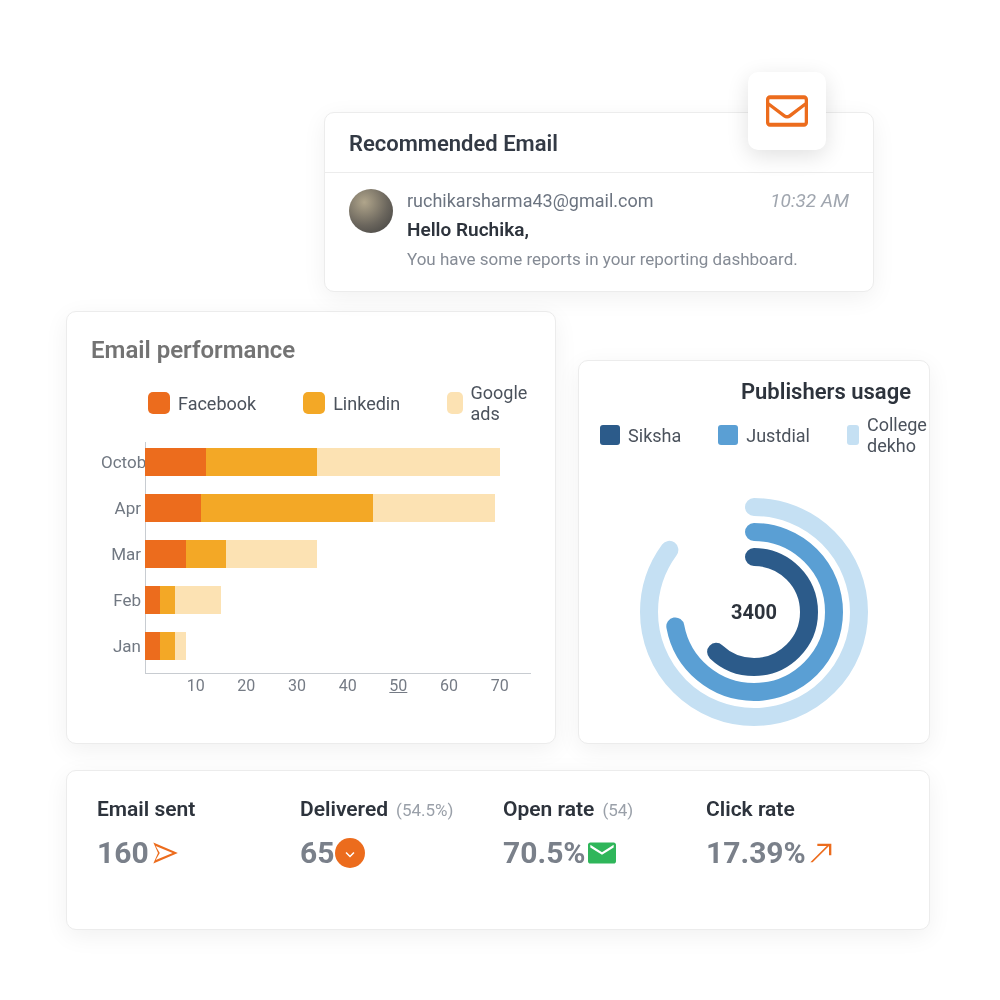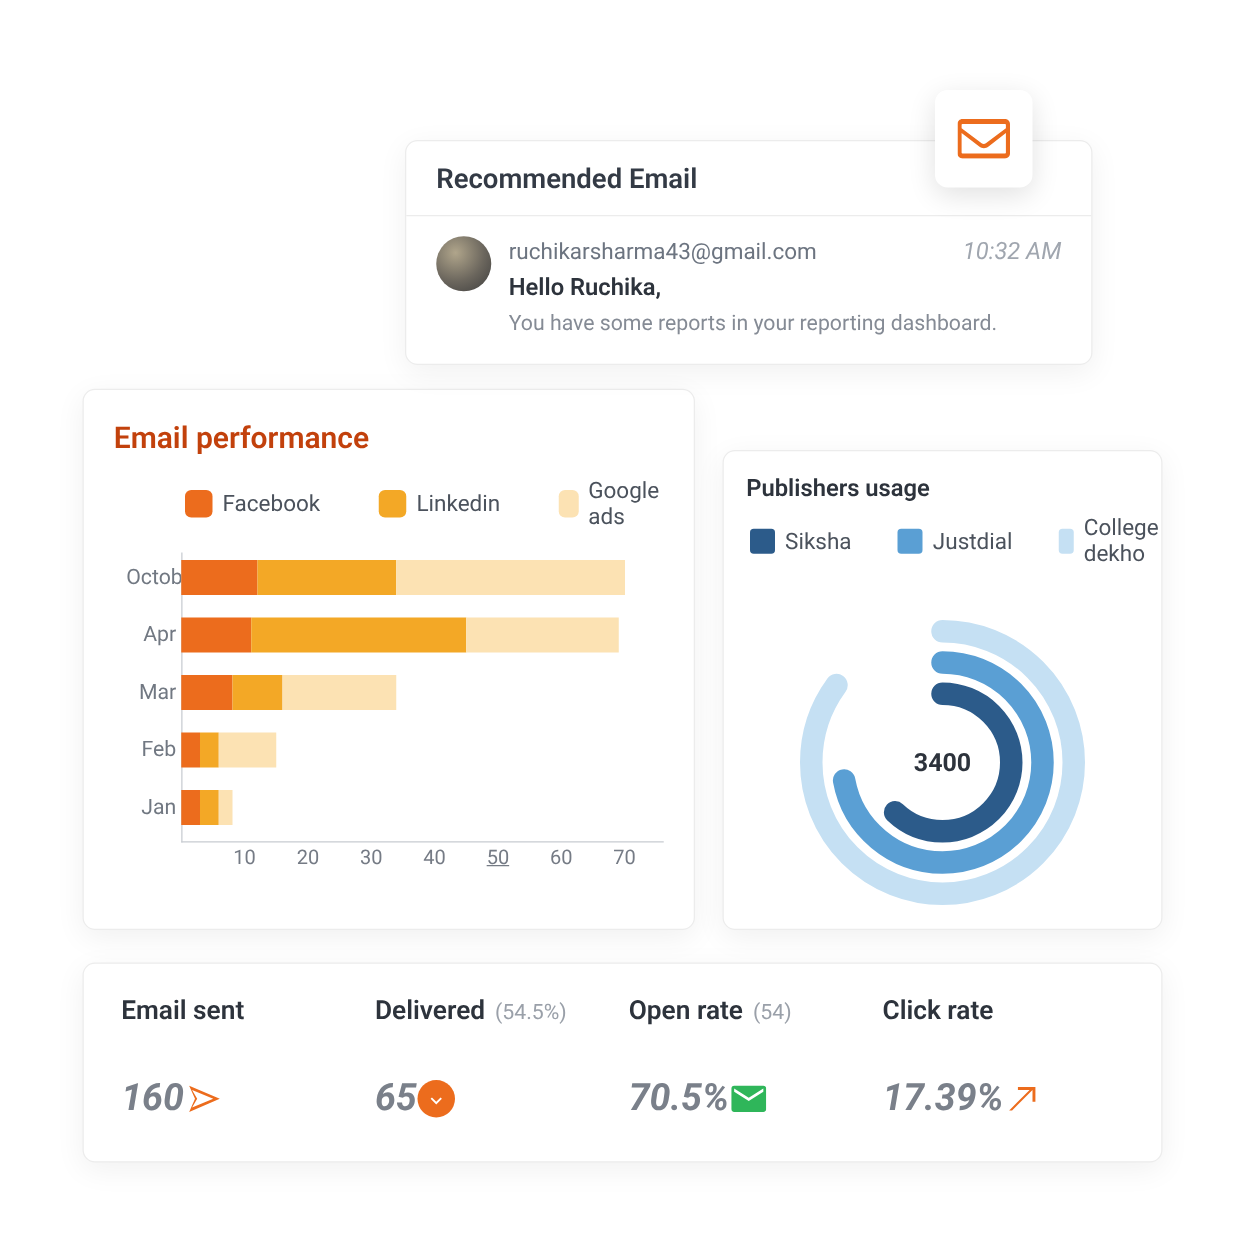--- a/index.html
+++ b/index.html
@@ -67,21 +67,21 @@
   
   .perf {
     position: absolute;
     left: 66px;
     top: 311px;
     width: 490px;
     height: 433px;
     padding: 24px 24px 20px 24px;
     z-index: 1;
   }
-  .perf-title { font-size: 24px; font-weight: 600; color: #c2410c; margin-bottom: 18px; }
+  .perf-title { font-size: 24px; font-weight: 600; color: #737373; margin-bottom: 18px; }
   .legend { display: flex; gap: 20px; align-items: center; margin-bottom: 18px; padding-left: 30px; }
   .legend-item { display: flex; align-items: center; gap: 8px; font-size: 18px; color: #4b525c; padding-left: 27px; }
   .sw { width: 22px; height: 22px; border-radius: 5px; }
   .sw-fb { background: #ec6c1d; }
   .sw-li { background: #f3a826; }
   .sw-ga { background: #fce2b3; }
 
   .bar-chart { position: relative; height: 280px; margin-left: 10px; }
   .bar-row { display: flex; align-items: center; height: 40px; margin-bottom: 6px; }
   .bar-label { width: 40px; text-align: right; font-size: 17px; color: #717882; margin-right: 4px; flex:none; }
@@ -97,21 +97,21 @@
   
   .pub {
     position: absolute;
     left: 578px;
     top: 360px;
     width: 352px;
     height: 384px;
     padding: 18px 18px 16px 18px;
     z-index: 2;
   }
-  .pub-title { text-align: left; font-size: 19px; font-weight: 600; color: #2d333c; margin-bottom: 10px; }
+  .pub-title { text-align: right; font-size: 22px; font-weight: 600; color: #2d333c; margin-bottom: 10px; }
   .pub-legend { display: flex; justify-content: center; gap: 10px; font-size: 17px; color: #4b525c; margin-bottom: 26px; }
   .psw { width: 20px; height: 20px; border-radius: 3px; }
   .psw1 { background: #2c5b8a; }
   .psw2 { background: #5a9fd4; }
   .psw3 { background: #c5e0f3; }
   .radial-wrap { display: flex; justify-content: center; align-items: center; }
   .radial { position: relative; width: 260px; height: 260px; }
   .radial svg { width: 100%; height: 100%; transform: rotate(-90deg); }
   .radial-center {
     position: absolute; inset: 0; display: flex; align-items: center; justify-content: center;
@@ -125,21 +125,21 @@
     top: 770px;
     width: 864px;
     height: 160px;
     display: flex;
     padding: 26px 30px 22px 30px;
     gap: 10px;
   }
   .stat { flex: 1; }
   .stat-label { font-size: 21px; font-weight: 600; color: #2d333c; display: flex; align-items: baseline; gap: 8px; }
   .stat-sub { font-size: 17px; font-weight: 400; color: #9aa0a9; }
-  .stat-val-row { display: flex; align-items: center; gap: 1px; margin-top: 40px; font-style: italic; }
+  .stat-val-row { display: flex; align-items: center; gap: 1px; margin-top: 14px; }
   .stat-val { font-size: 30px; font-weight: 700; color: #7a808a; }
   .stat-icon { width: 30px; height: 30px; display: inline-flex; align-items: center; justify-content: center; }
   .circle-icon { width: 30px; height: 30px; border-radius: 50%; display:flex; align-items:center; justify-content:center; }
 </style>
 </head>
 <body>
 
 <div class="env-badge">
   <span class="stat-icon" style="width:42px;height:32px;">
     <svg viewBox="0 0 512 384">

